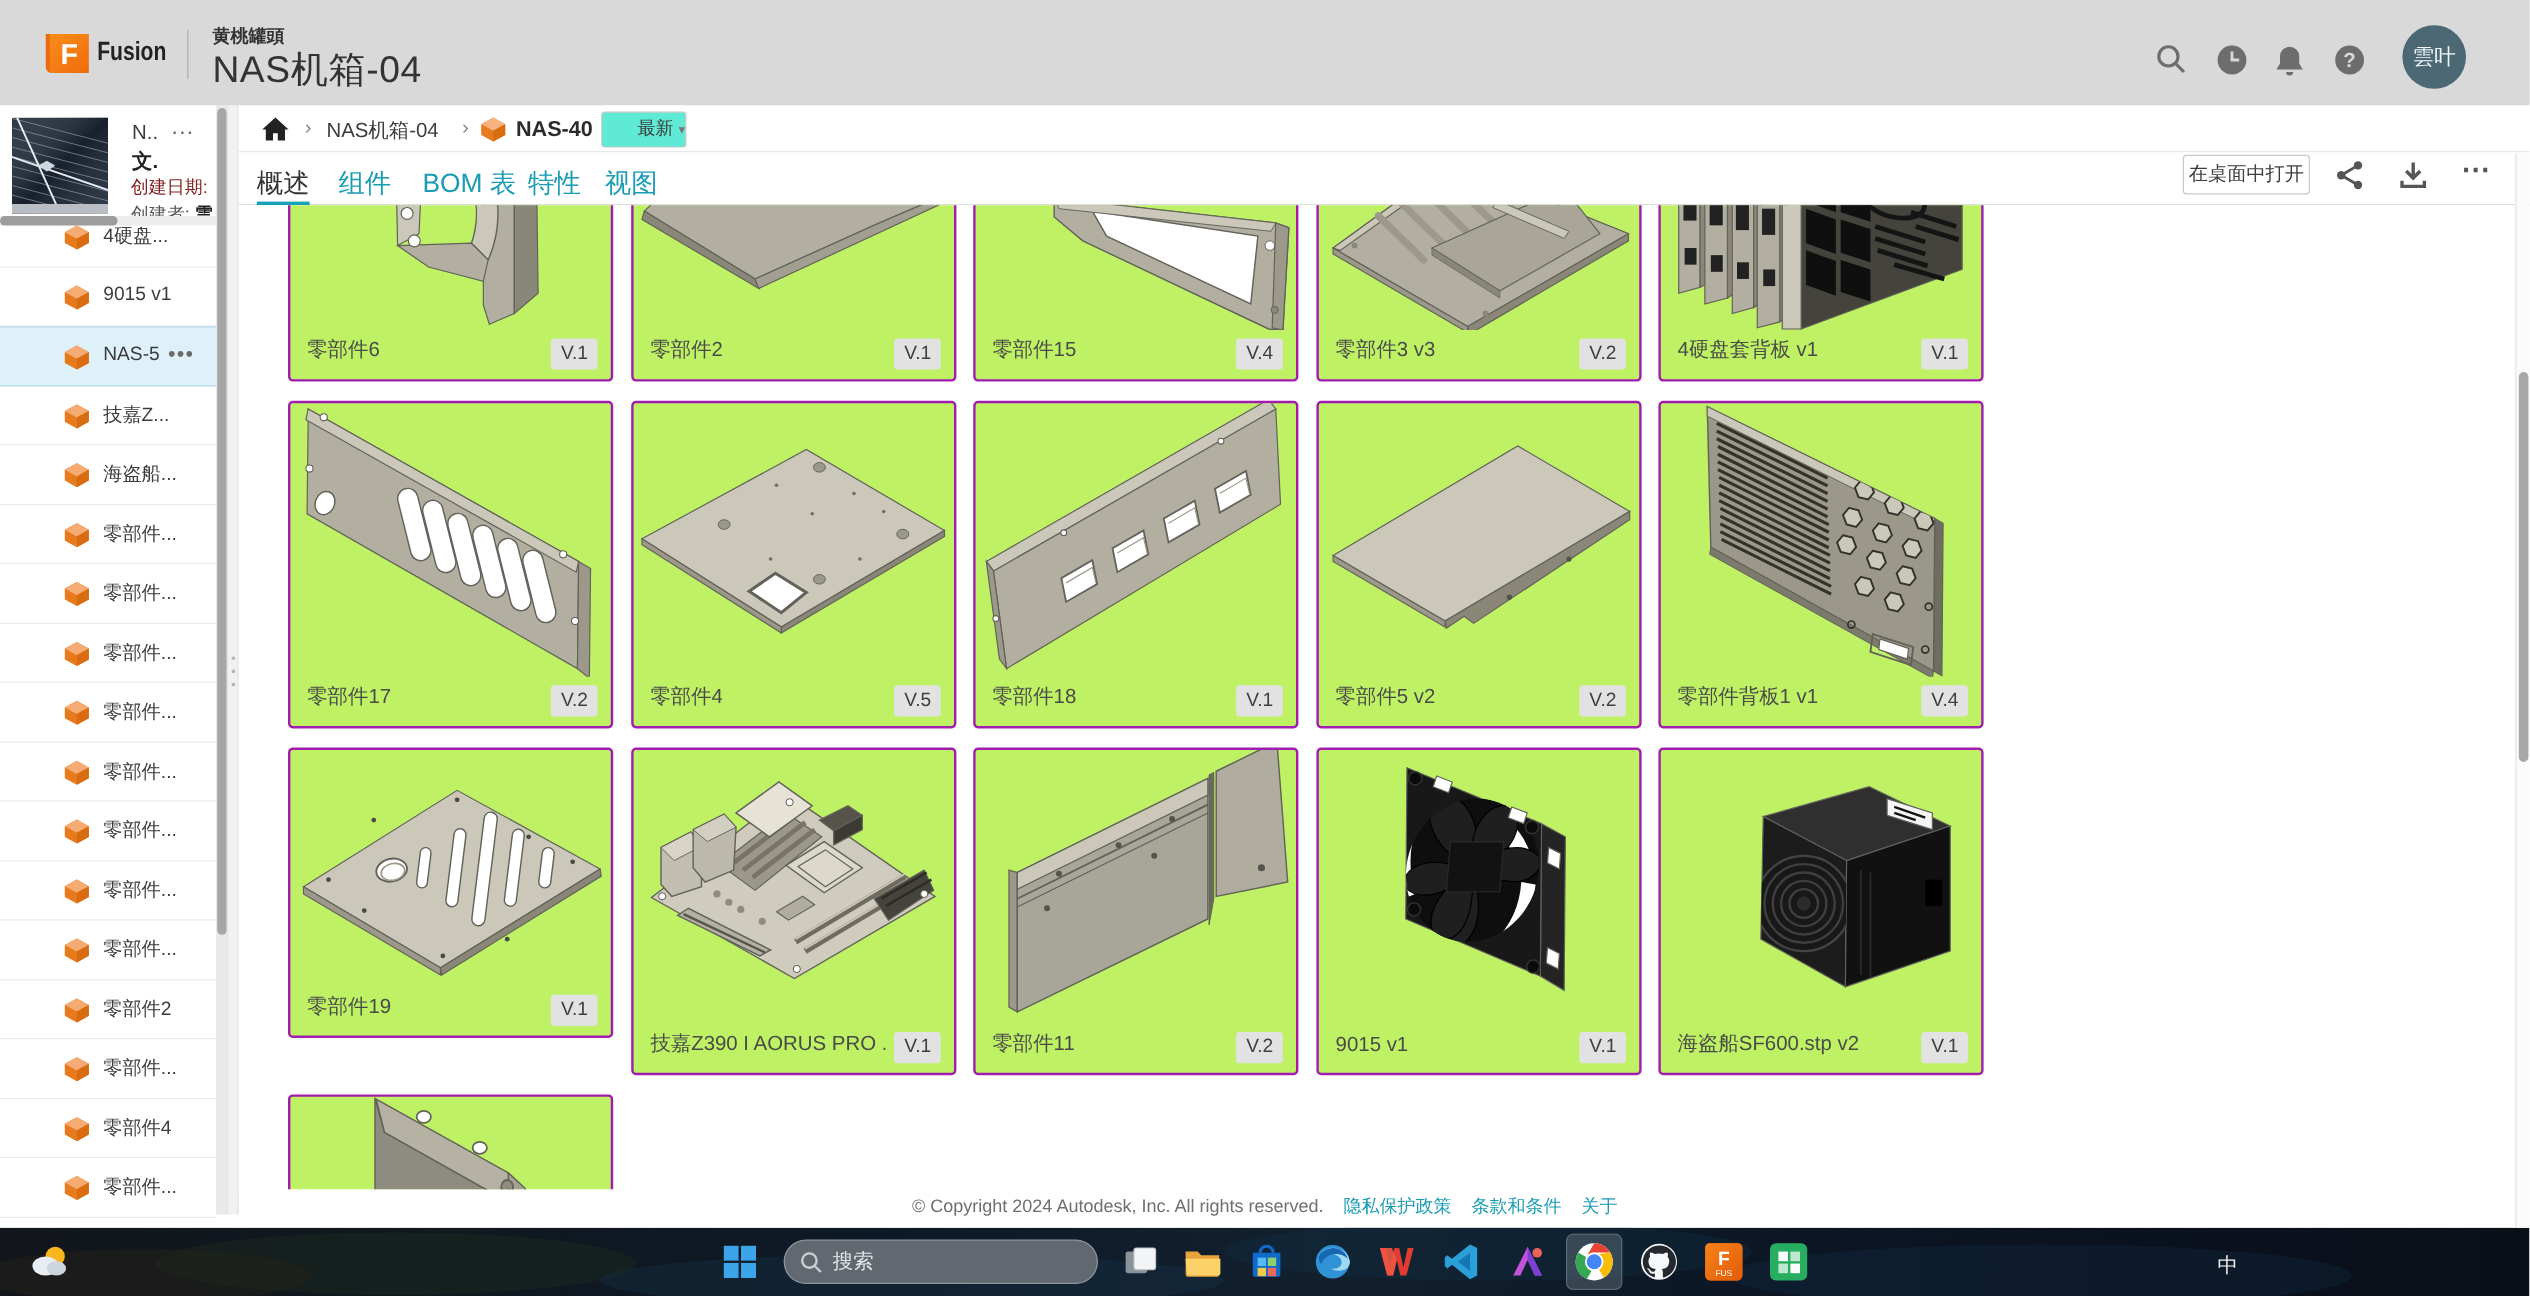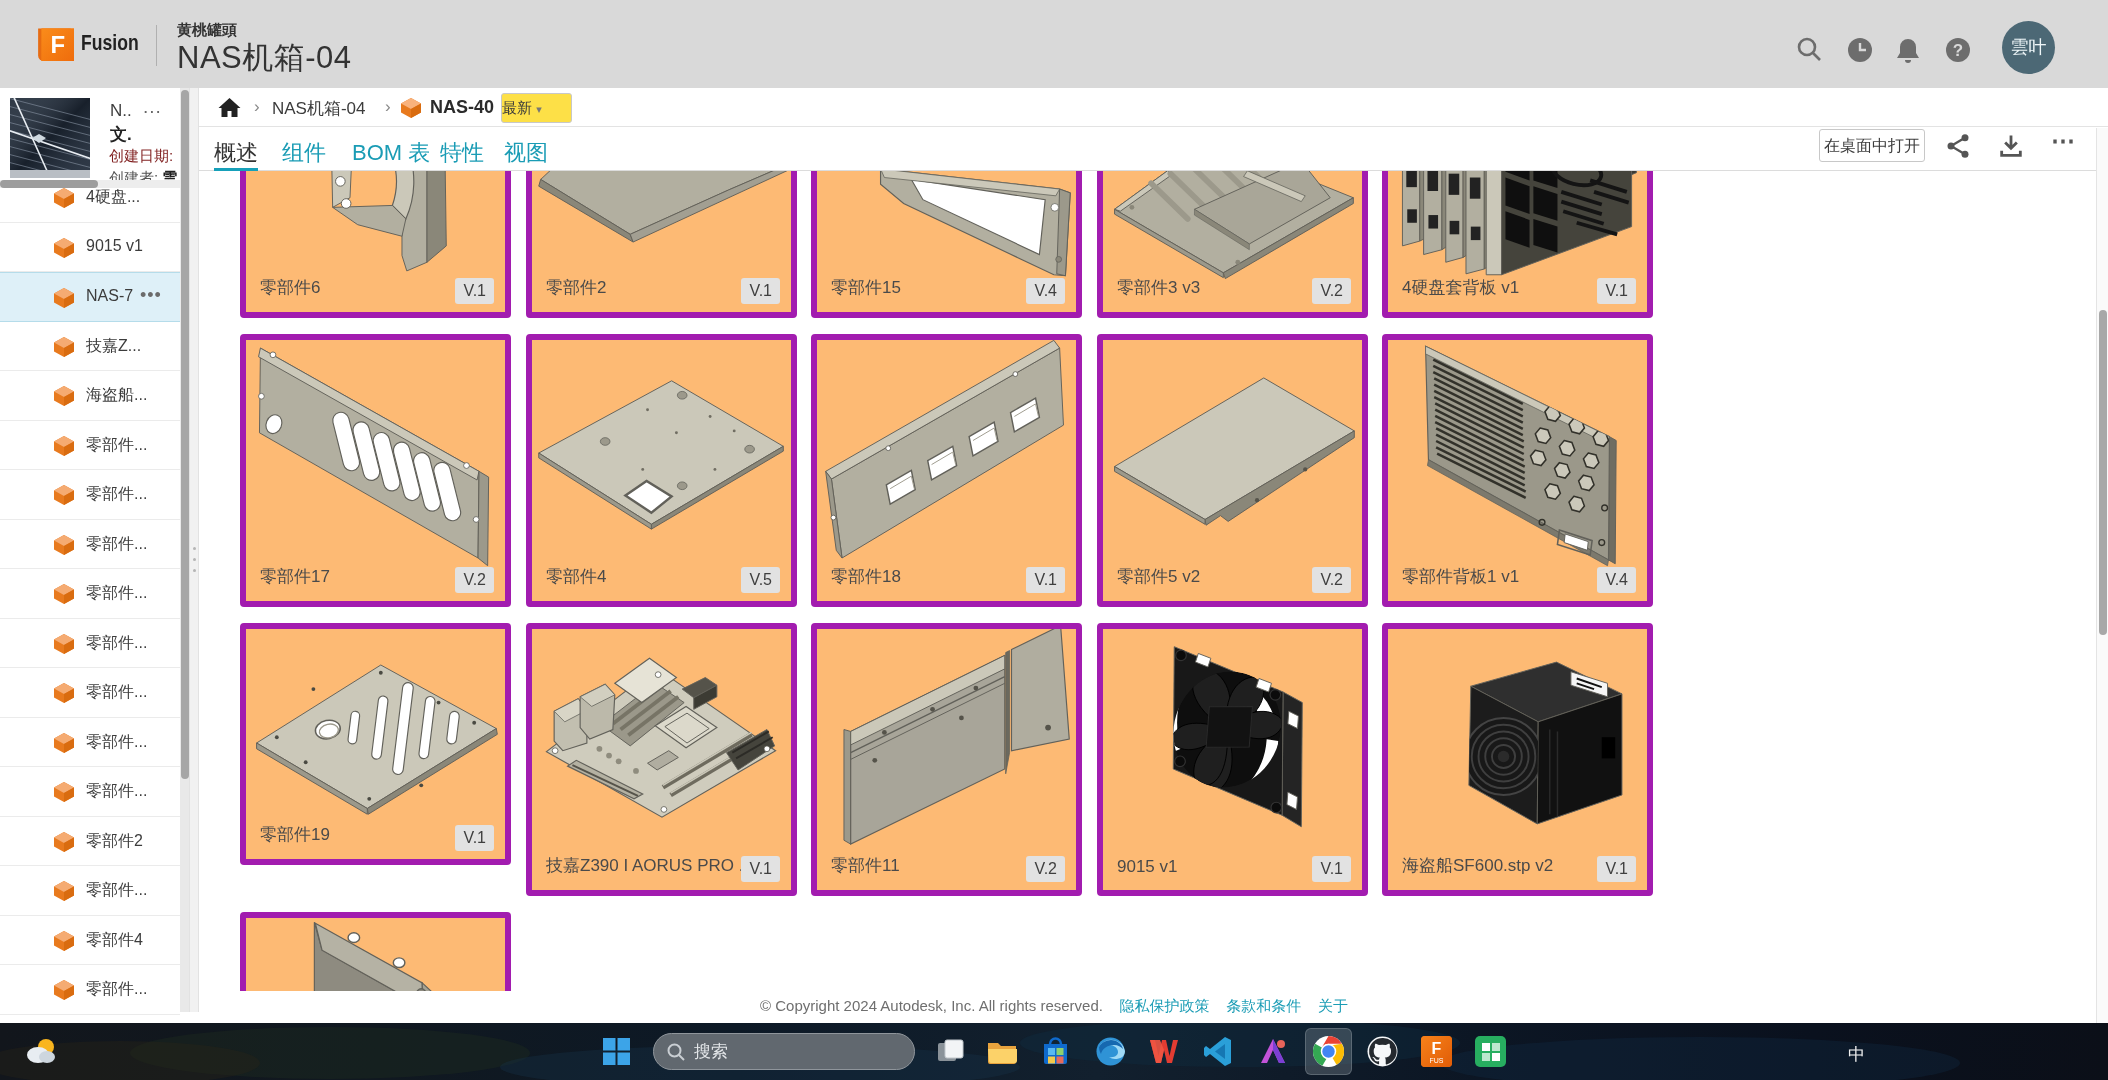--- a/index.html
+++ b/index.html
@@ -29,31 +29,31 @@
 .sbrow .dots3 { position:absolute; left:140px; top:12px; color:#6b6b6b; font-size:18px; letter-spacing:1px; }
 #vscroll { position:absolute; left:180px; top:88px; width:9px; height:924px; background:#e9e9e9; }
 #vthumb { position:absolute; left:0.5px; top:2px; width:8px; height:689px; background:#a6a6a6; border-radius:4px; }
 #splitter { position:absolute; left:189px; top:88px; width:10px; height:924px; background:#f1f1f1; border-left:1px solid #e2e2e2; border-right:1px solid #e2e2e2; }
 .spdot { position:absolute; left:3px; width:3px; height:3px; background:#b5b5b5; border-radius:50%; }
 
 
 #main { position:absolute; left:199px; top:88px; width:1909px; height:935px; background:#fff; }
 #crumbrow { position:absolute; left:0; top:0; width:1909px; height:39px; background:#fff; border-bottom:1px solid #e3e3e3; }
 .crumbtxt { position:absolute; top:9px; font-size:17px; color:#3c3c3c; }
-#verbtn { position:absolute; left:302px; top:5px; width:71px; height:30px; border:1px solid #c8c8c8; border-radius:3px; background:#fde047; font-size:15px; color:#3c3c3c; text-align:left; line-height:28px; }
+#verbtn { position:absolute; left:302px; top:5px; width:71px; height:30px; border:1px solid #c8c8c8; border-radius:3px; background:#5eead4; font-size:15px; color:#3c3c3c; text-align:right; line-height:28px; }
 #tabsrow { position:absolute; left:0; top:39px; width:1909px; height:44px; background:#fff; border-bottom:1px solid #dcdcdc; }
 .tab { position:absolute; top:11px; font-size:22px; color:#1a9cb5; }
 .tab.act { color:#333; }
 #tabact { position:absolute; left:15px; top:41px; width:44px; height:3px; background:#16a0b9; }
 #openbtn { position:absolute; left:1620px; top:2px; width:106px; height:33px; border:1px solid #c8c8c8; border-radius:3px; background:#fff; font-size:16px; color:#3c3c3c; text-align:center; line-height:31px; }
 .actic { position:absolute; top:5px; color:#555; }
 
 
 #grid { position:absolute; left:0; top:83px; width:1897px; height:820px; background:#fff; overflow:hidden; }
-.card { position:absolute; width:271px; background:#fdba74; border:6px solid #a21caf; border-radius:4px; }
+.card { position:absolute; width:271px; background:#bef264; border:2px solid #a21caf; border-radius:4px; }
 .cardimg { position:absolute; left:0; top:0; width:100%; }
 .cname { position:absolute; left:14px; bottom:13px; font-size:17px; color:#4a4a4a; white-space:nowrap; max-width:196px; overflow:hidden; }
 .vbadge { position:absolute; right:11px; bottom:8px; background:#e2e2e2; border-radius:3px; color:#3f3f3f; font-size:16px; padding:4px 8px; }
 
 
 #footer { position:absolute; left:0; top:991px; width:2108px; height:32px; font-size:15px; color:#6f6f6f; text-align:center; line-height:30px; }
 #footer a { color:#1a9cb5; text-decoration:none; }
 
 
 #taskbar { position:absolute; left:0; top:1023px; width:2108px; height:57px; overflow:hidden; }
@@ -152,21 +152,21 @@
           <path d="M12 13 L22 7.5 V16.5 L12 22 Z" fill="#d96c10"></path>
         </svg>
         <div class="lbl">9015 v1</div>
       </div>
       <div class="sbrow sel">
         <svg class="cube" viewBox="0 0 24 24">
           <path d="M12 2 L22 7.5 V16.5 L12 22 L2 16.5 V7.5 Z" fill="#e87a1e"></path>
           <path d="M12 2 L22 7.5 L12 13 L2 7.5 Z" fill="#f5ab72"></path>
           <path d="M12 13 L22 7.5 V16.5 L12 22 Z" fill="#d96c10"></path>
         </svg>
-        <div class="lbl">NAS-7</div>
+        <div class="lbl">NAS-5</div>
         <div class="dots3">•••</div>
       </div>
       <div class="sbrow">
         <svg class="cube" viewBox="0 0 24 24">
           <path d="M12 2 L22 7.5 V16.5 L12 22 L2 16.5 V7.5 Z" fill="#e87a1e"></path>
           <path d="M12 2 L22 7.5 L12 13 L2 7.5 Z" fill="#f5ab72"></path>
           <path d="M12 13 L22 7.5 V16.5 L12 22 Z" fill="#d96c10"></path>
         </svg>
         <div class="lbl">技嘉Z...</div>
       </div>

